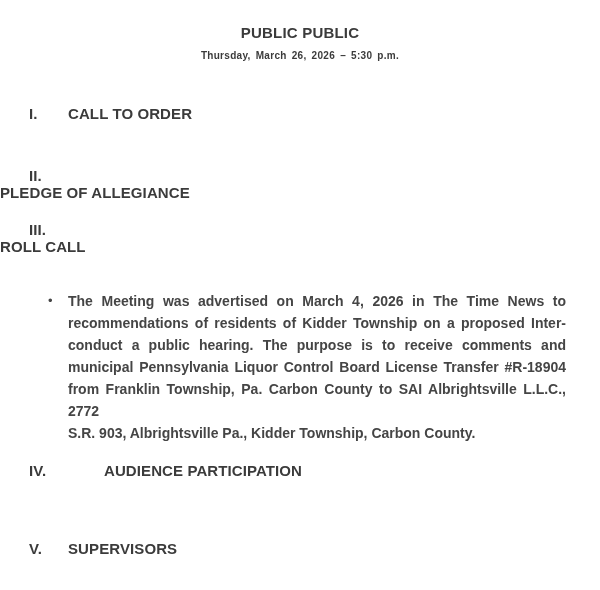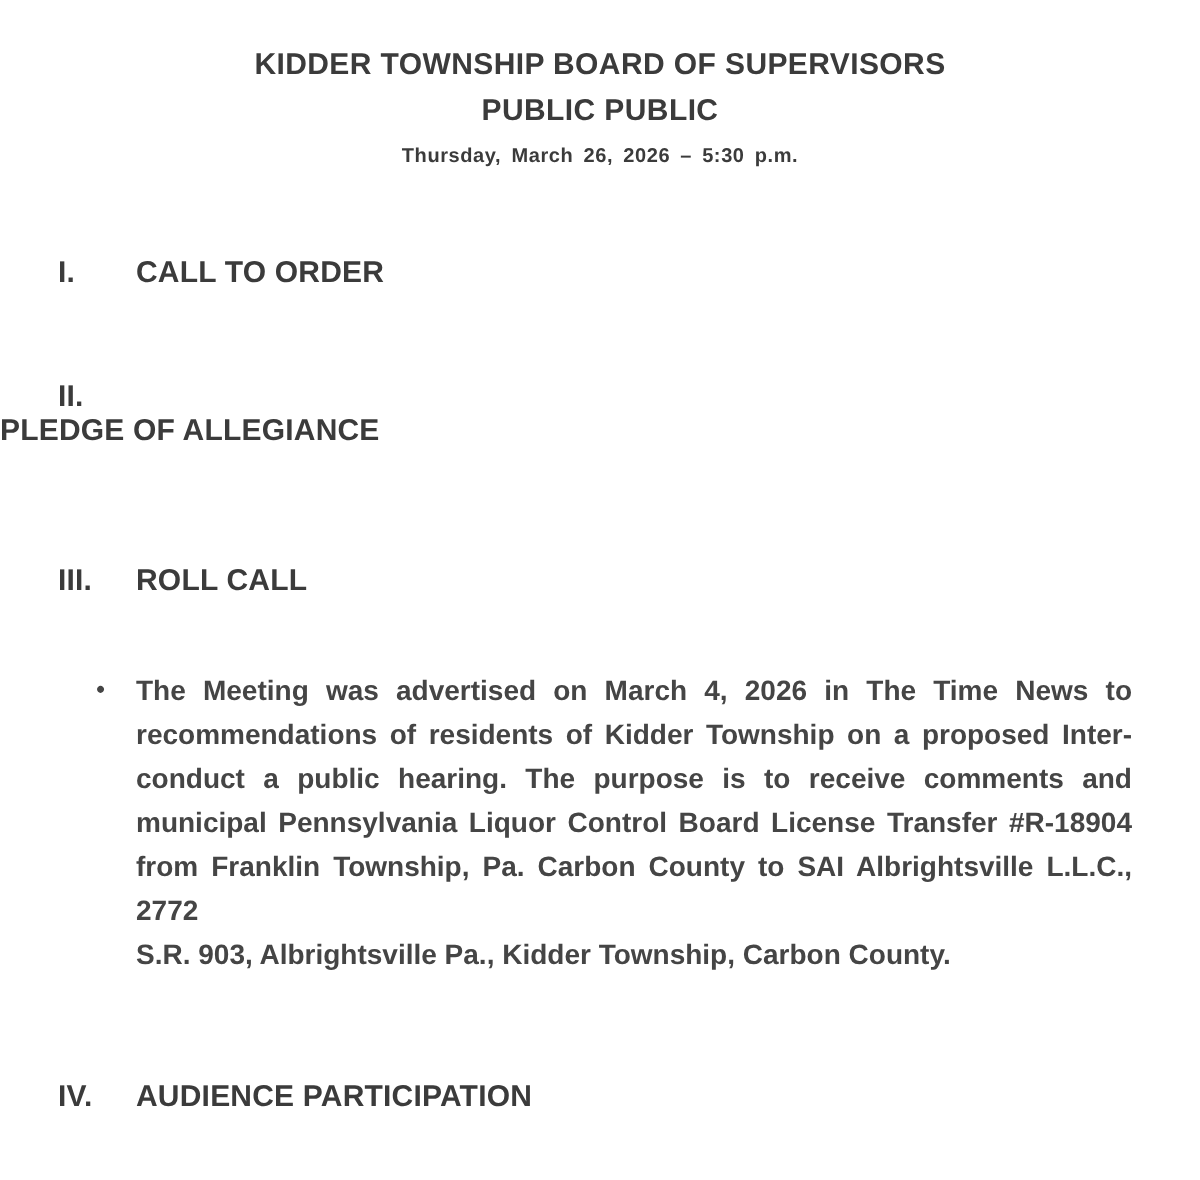--- a/index.html
+++ b/index.html
@@ -38,22 +38,22 @@
     line-height: 17px;
     letter-spacing: 0.1px;
   }
   .agenda-item .numeral {
     width: 39px;
     margin-left: 29px;
     flex: 0 0 auto;
   }
   .item-1 { margin-top: 38px; }
   .item-2 { margin-top: 45px; flex-direction: column; }
-  .item-3 { margin-top: 58px; }
-  .item-4 { margin-top: 52px; }
+  .item-3 { margin-top: 20px; flex-direction: column; }
+  .item-4 { margin-top: 18px; gap: 36px; }
   .item-5 { margin-top: 61px; }
   .notice {
     position: relative;
     margin-top: 35px;
     margin-left: 68px;
     width: 498px;
     font-size: 14px;
     line-height: 22px;
     color: #454545;
   }
@@ -72,21 +72,20 @@
     text-align: left;
     text-align-last: left;
   }
 </style>
 </head>
 <body>
 
 <div class="page">
 
   <div class="doc-header">
-    <div class="title-line">KIDDER TOWNSHIP BOARD OF SUPERVISORS</div>
     <div class="title-line">PUBLIC PUBLIC</div>
     <div class="date-line">Thursday, March 26, 2026 – 5:30 p.m.</div>
   </div>
 
   <div class="agenda-item item-1">
     <span class="numeral">I.</span>
     <span class="label">CALL TO ORDER</span>
   </div>
 
   <div class="agenda-item item-2">

